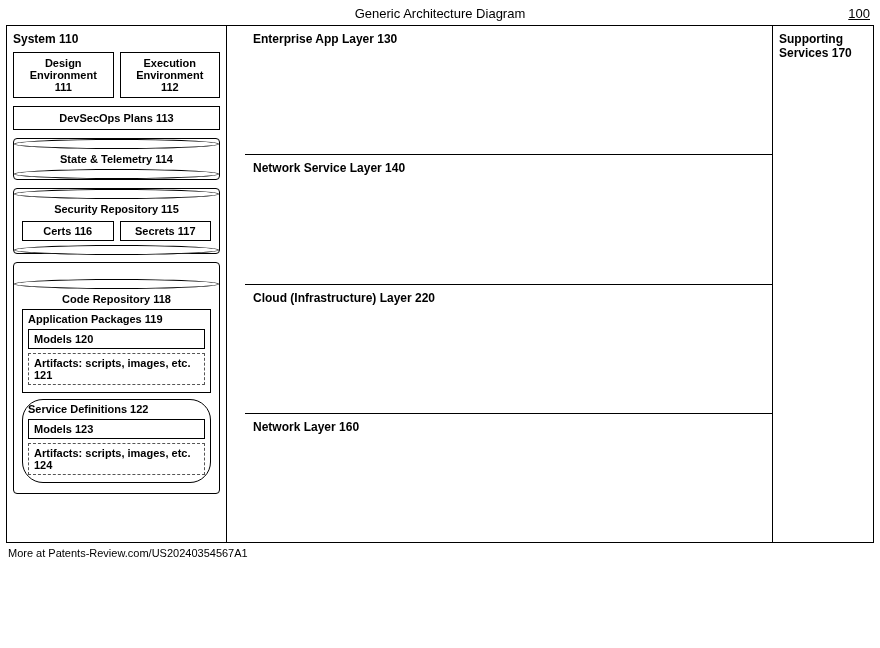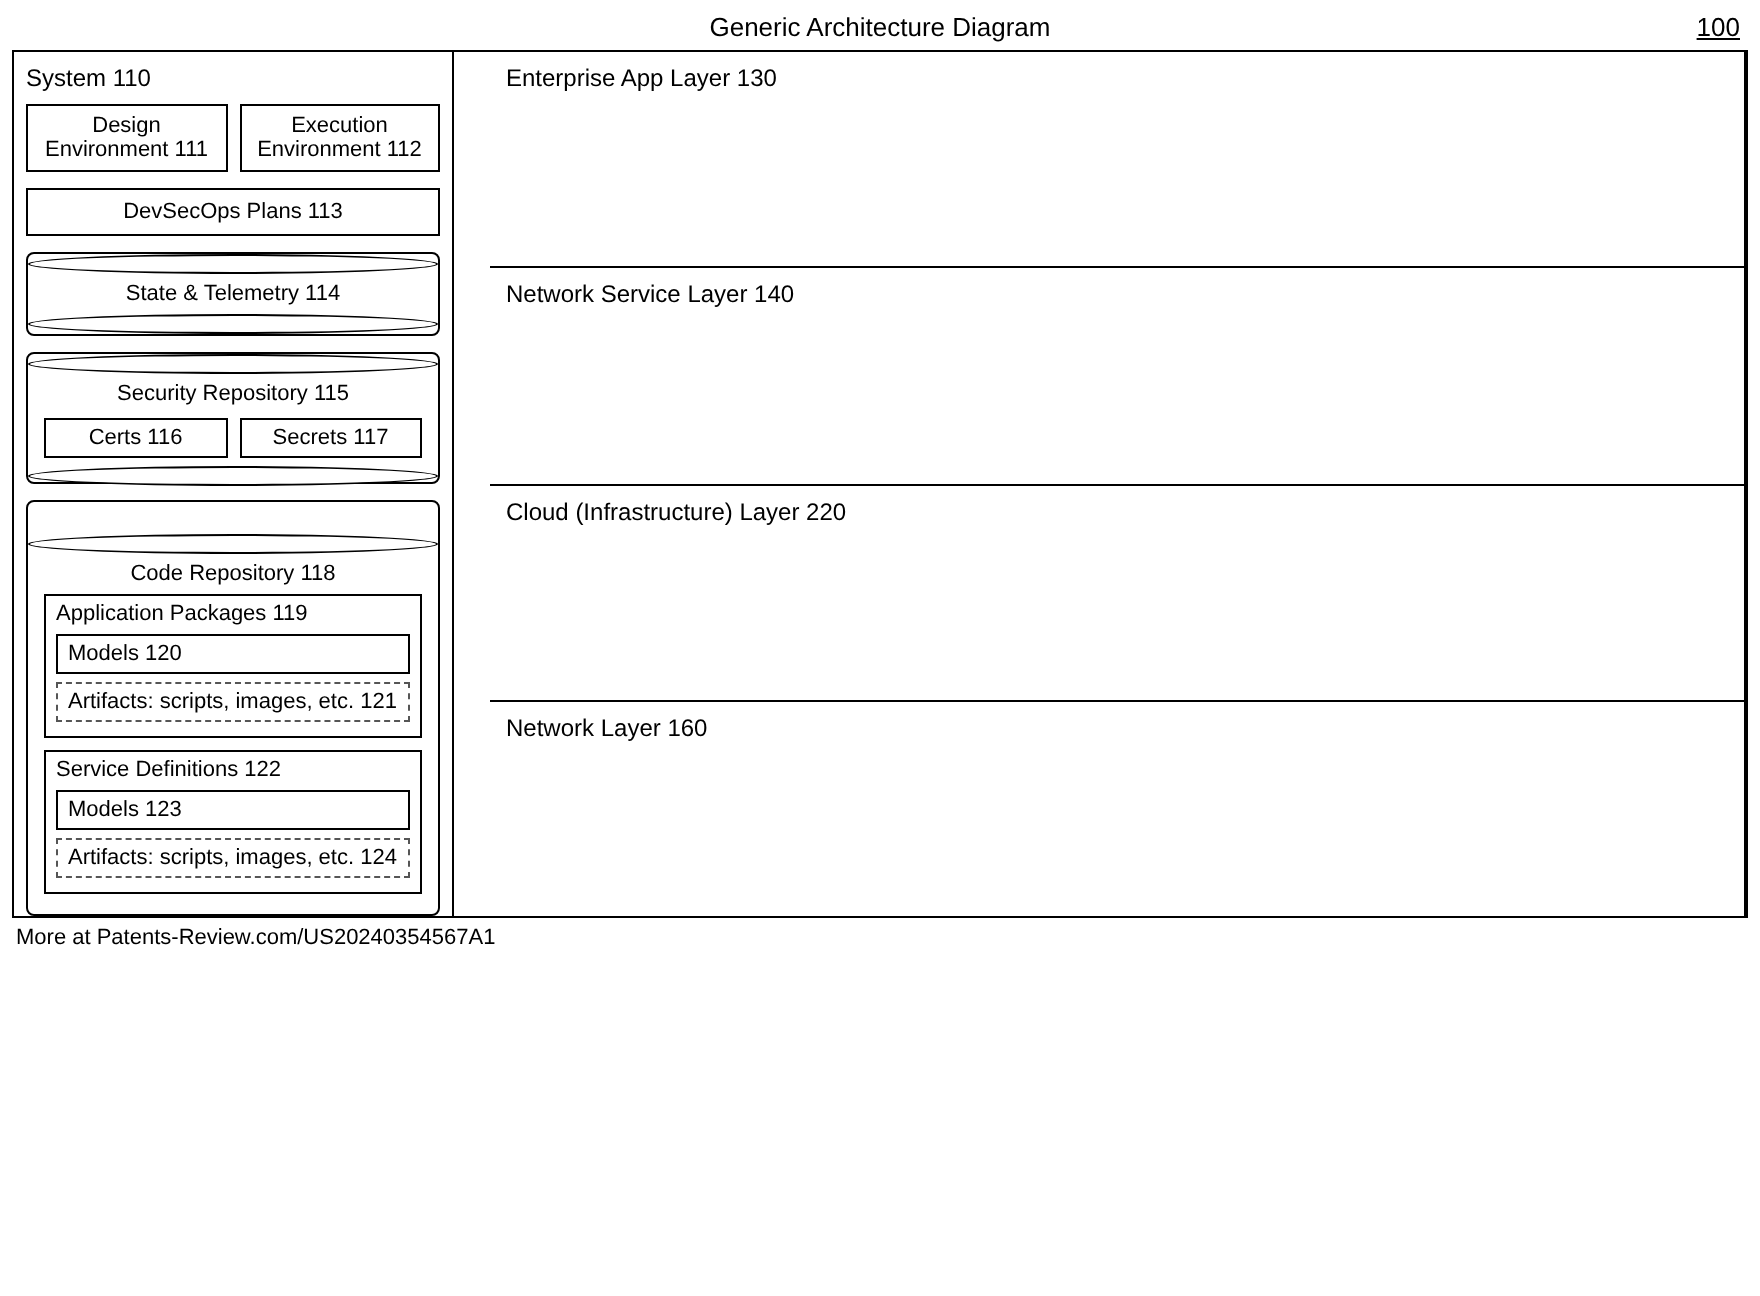--- a/index.html
+++ b/index.html
@@ -25,21 +25,22 @@
       right: 10px;
       font-size: 13px;
       text-decoration: underline;
     }
 
     .main-container {
       display: flex;
       flex-direction: row;
       border: 1.5px solid #000;
       margin: 2px 6px 0 6px;
-      height: 434px;
+      height: 518px;
+      font-weight: bold;
     }
 
     
     .system-panel {
       width: 220px;
       min-width: 220px;
       border-right: 1.5px solid #000;
       padding: 6px;
       position: relative;
     }
@@ -278,35 +279,38 @@
     <div class="code-repo-container">
       <div class="code-cylinder">
         <div class="section-label-inside">Code Repository 118</div>
 
         <div class="inner-solid-box">
           <div>Application Packages 119</div>
           <div class="inner-solid-box" style="margin-top:4px;">Models 120</div>
           <div class="inner-dashed-box">Artifacts: scripts, images, etc. 121</div>
         </div>
 
-        <div class="inner-solid-box" style="margin-top:6px;">
+        <div class="inner-solid-box" style="margin-top:6px;border-radius:21px;">
           <div>Service Definitions 122</div>
           <div class="inner-solid-box" style="margin-top:4px;">Models 123</div>
           <div class="inner-dashed-box">Artifacts: scripts, images, etc. 124</div>
         </div>
       </div>
     </div>
   </div>
 
   <div class="layers-panel">
     <div class="layer-box">Enterprise App Layer 130</div>
     <div class="layer-box">Network Service Layer 140</div>
     <div class="layer-box">Cloud (Infrastructure) Layer 220</div>
     <div class="layer-box">Network Layer 160</div>
   </div>
 
+  <div class="supporting-panel">
+    <div>Supporting Services 170</div>
+  </div>
 
 </div>
 
 <div class="footer">
   <div style="font-size:11px;">More at Patents-Review.com/US20240354567A1</div>
   <div style="width:160px;"></div>
 </div>
 
 </body></html>

